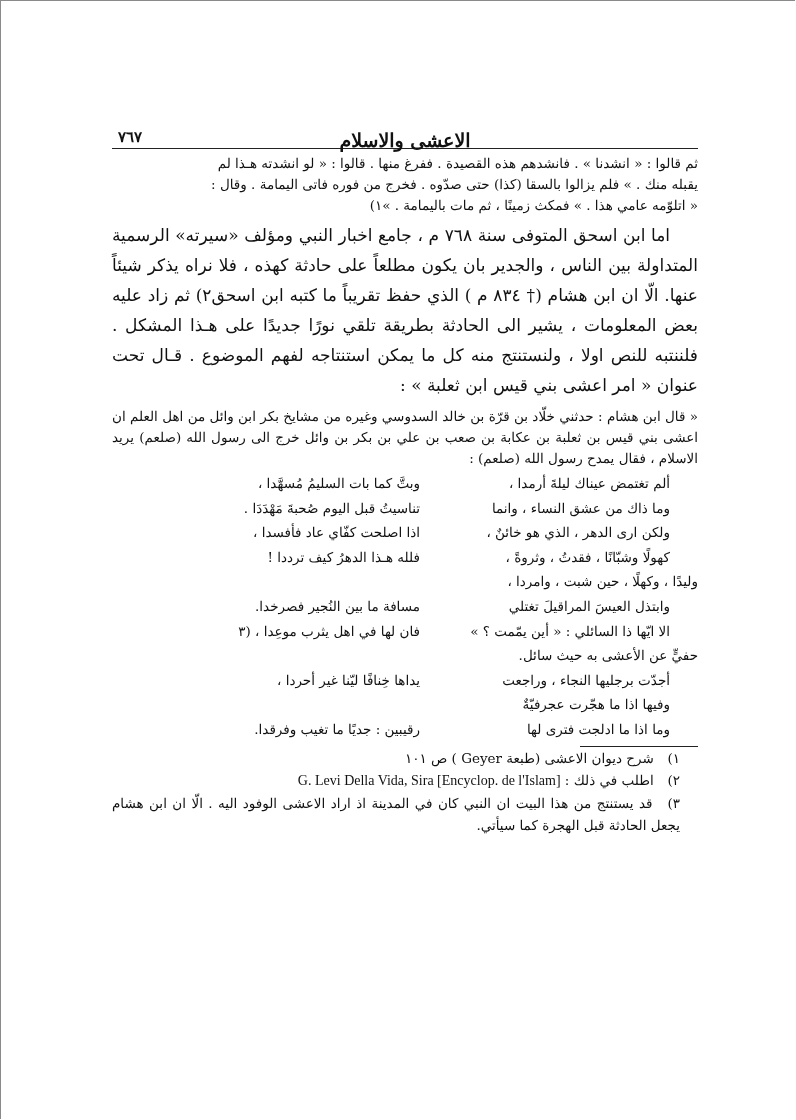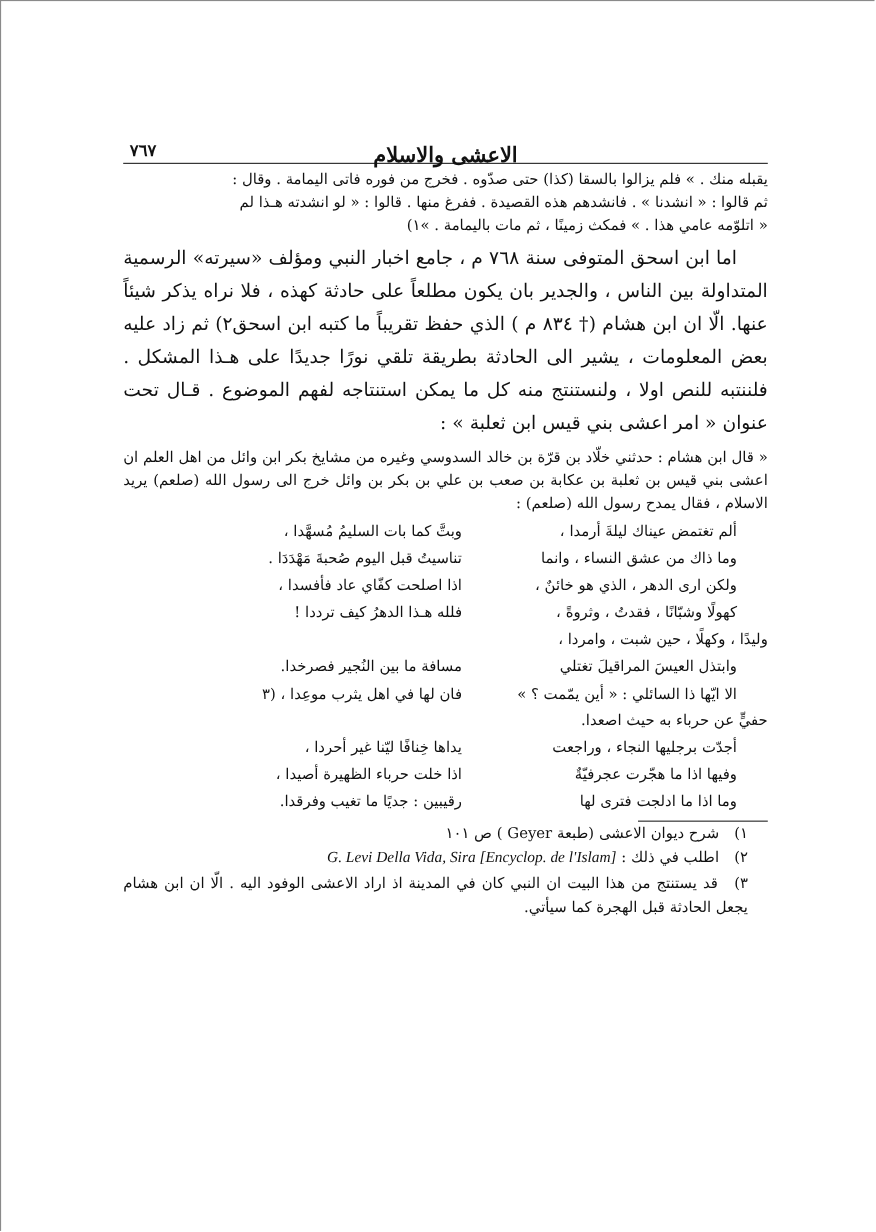--- a/index.html
+++ b/index.html
@@ -37,38 +37,38 @@
       margin-top: 2px; font-size: 13.5px; line-height: 24.6px;
     }
     .verse { display: flex; justify-content: flex-start; }
     .hemi-1 { width: 250px; padding-right: 28px; white-space: nowrap; }
     .hemi-2 { width: 250px; white-space: nowrap; }
     .fn-rule {
       margin-top: 4px; margin-right: 0; width: 118px; border-top: 1px solid #222;
     }
     .footnotes { font-size: 13.5px; line-height: 22px; }
     .fn { padding-right: 18px; }
-    .fn-latin { direction: ltr; unicode-bidi: embed; display: inline-block; font-family: "Liberation Serif", serif; font-size: 14px; font-style: italic; }
+    .fn-latin { direction: ltr; unicode-bidi: embed; display: inline-block; font-family: "Liberation Serif", serif; font-size: 14px; }
     .fn-num { display: inline-block; width: 22px; }
   </style>
 </head>
 <body>
 
 <div class="frame"></div>
 
 <div class="page">
 
   <div class="header">
     <div class="header-title">الاعشى والاسلام</div>
     <div class="page-number">٧٦٧</div>
   </div>
 
   <div class="quote p">
+    <div>ثم قالوا : « انشدنا » . فانشدهم هذه القصيدة . ففرغ منها . قالوا : « لو انشدته هـذا لم</div>
     <div>يقبله منك . » فلم يزالوا بالسقا (كذا) حتى صدّوه . فخرج من فوره فاتى اليمامة . وقال :</div>
-    <div>ثم قالوا : « انشدنا » . فانشدهم هذه القصيدة . ففرغ منها . قالوا : « لو انشدته هـذا لم</div>
     <div>« اتلوّمه عامي هذا . » فمكث زمينًا ، ثم مات باليمامة . »١)</div>
   </div>
 
   <div class="body-text p indent" style="margin-top:4px">اما ابن اسحق المتوفى سنة ٧٦٨ م ، جامع اخبار النبي ومؤلف «سيرته» الرسمية المتداولة بين الناس ، والجدير بان يكون مطلعاً على حادثة كهذه ، فلا نراه يذكر شيئاً عنها. الّا ان ابن هشام († ٨٣٤ م ) الذي حفظ تقريباً ما كتبه ابن اسحق٢) ثم زاد عليه بعض المعلومات ، يشير الى الحادثة بطريقة تلقي نورًا جديدًا على هـذا المشكل . فلننتبه للنص اولا ، ولنستنتج منه كل ما يمكن استنتاجه لفهم الموضوع . قـال تحت عنوان « امر اعشى بني قيس ابن ثعلبة » :</div>
 
   <div class="quote p" style="margin-top:6px">« قال ابن هشام : حدثني خلّاد بن قرّة بن خالد السدوسي وغيره من مشايخ بكر ابن وائل من اهل العلم ان اعشى بني قيس بن ثعلبة بن عكابة بن صعب بن علي بن بكر بن وائل خرج الى رسول الله (صلعم) يريد الاسلام ، فقال يمدح رسول الله (صلعم) :</div>
 
   <div class="poem">
     <div class="verse">
         <span class="hemi-1">ألم تغتمض عيناك ليلةَ أرمدا ،</span>
@@ -91,29 +91,28 @@
       </div>
     <div class="verse">
         <span class="hemi-1">وابتذل العيسَ المراقيلَ تغتلي</span>
         <span class="hemi-2">مسافة ما بين النُجير فصرخدا.</span>
       </div>
     <div class="verse">
         <span class="hemi-1">الا ايّها ذا السائلي : « أين يمّمت ؟ »</span>
         <span class="hemi-2">فان لها في اهل يثرب موعِدا ، (٣</span>
       </div>
     <div class="verse">
-        <span class="hemi-2">حفيٍّ عن حرباء به حيث اصعدا.</span>
+        <span class="hemi-2">حفيٍّ عن الأعشى به حيث سائل.</span>
       </div>
     <div class="verse">
         <span class="hemi-1">أجدّت برجليها النجاء ، وراجعت</span>
         <span class="hemi-2">يداها خِنافًا ليّنا غير أحردا ،</span>
       </div>
     <div class="verse">
         <span class="hemi-1">وفيها اذا ما هجّرت عجرفيّةٌ</span>
-        <span class="hemi-2">اذا خلت حرباء الظهيرة أصيدا ،</span>
       </div>
     <div class="verse">
         <span class="hemi-1">وما اذا ما ادلجت فترى لها</span>
         <span class="hemi-2">رقيبين : جديًا ما تغيب وفرقدا.</span>
       </div>
   </div>
 
   <div class="fn-rule"></div>
 
   <div class="footnotes">

